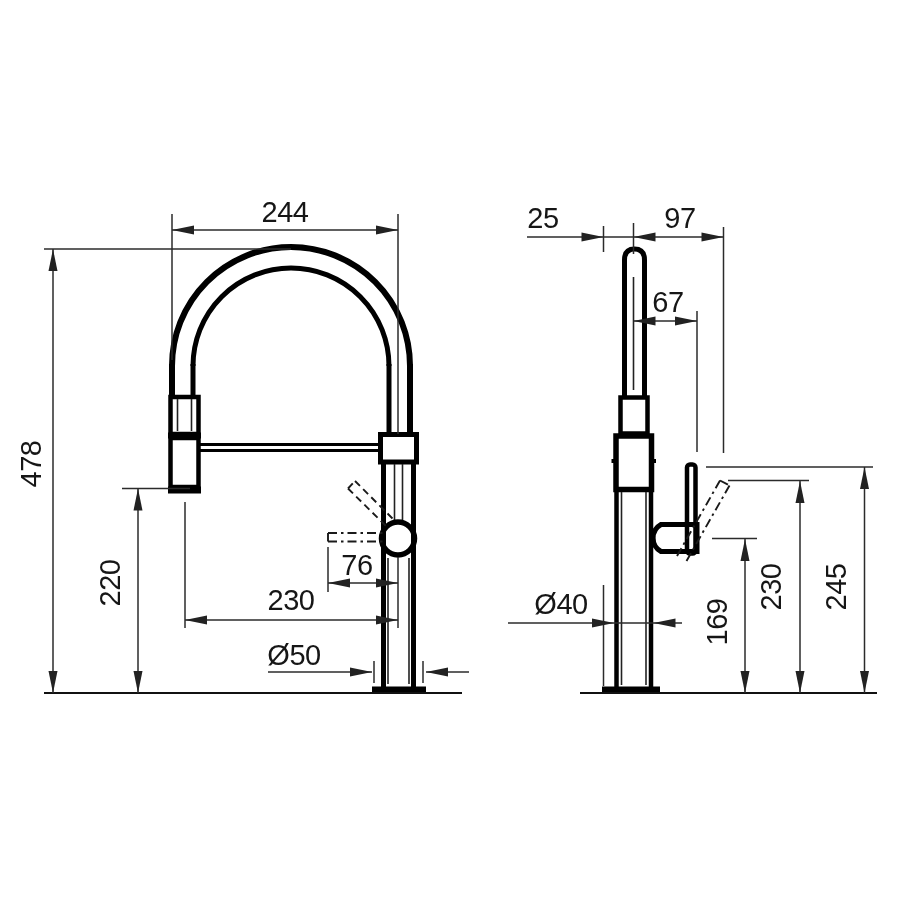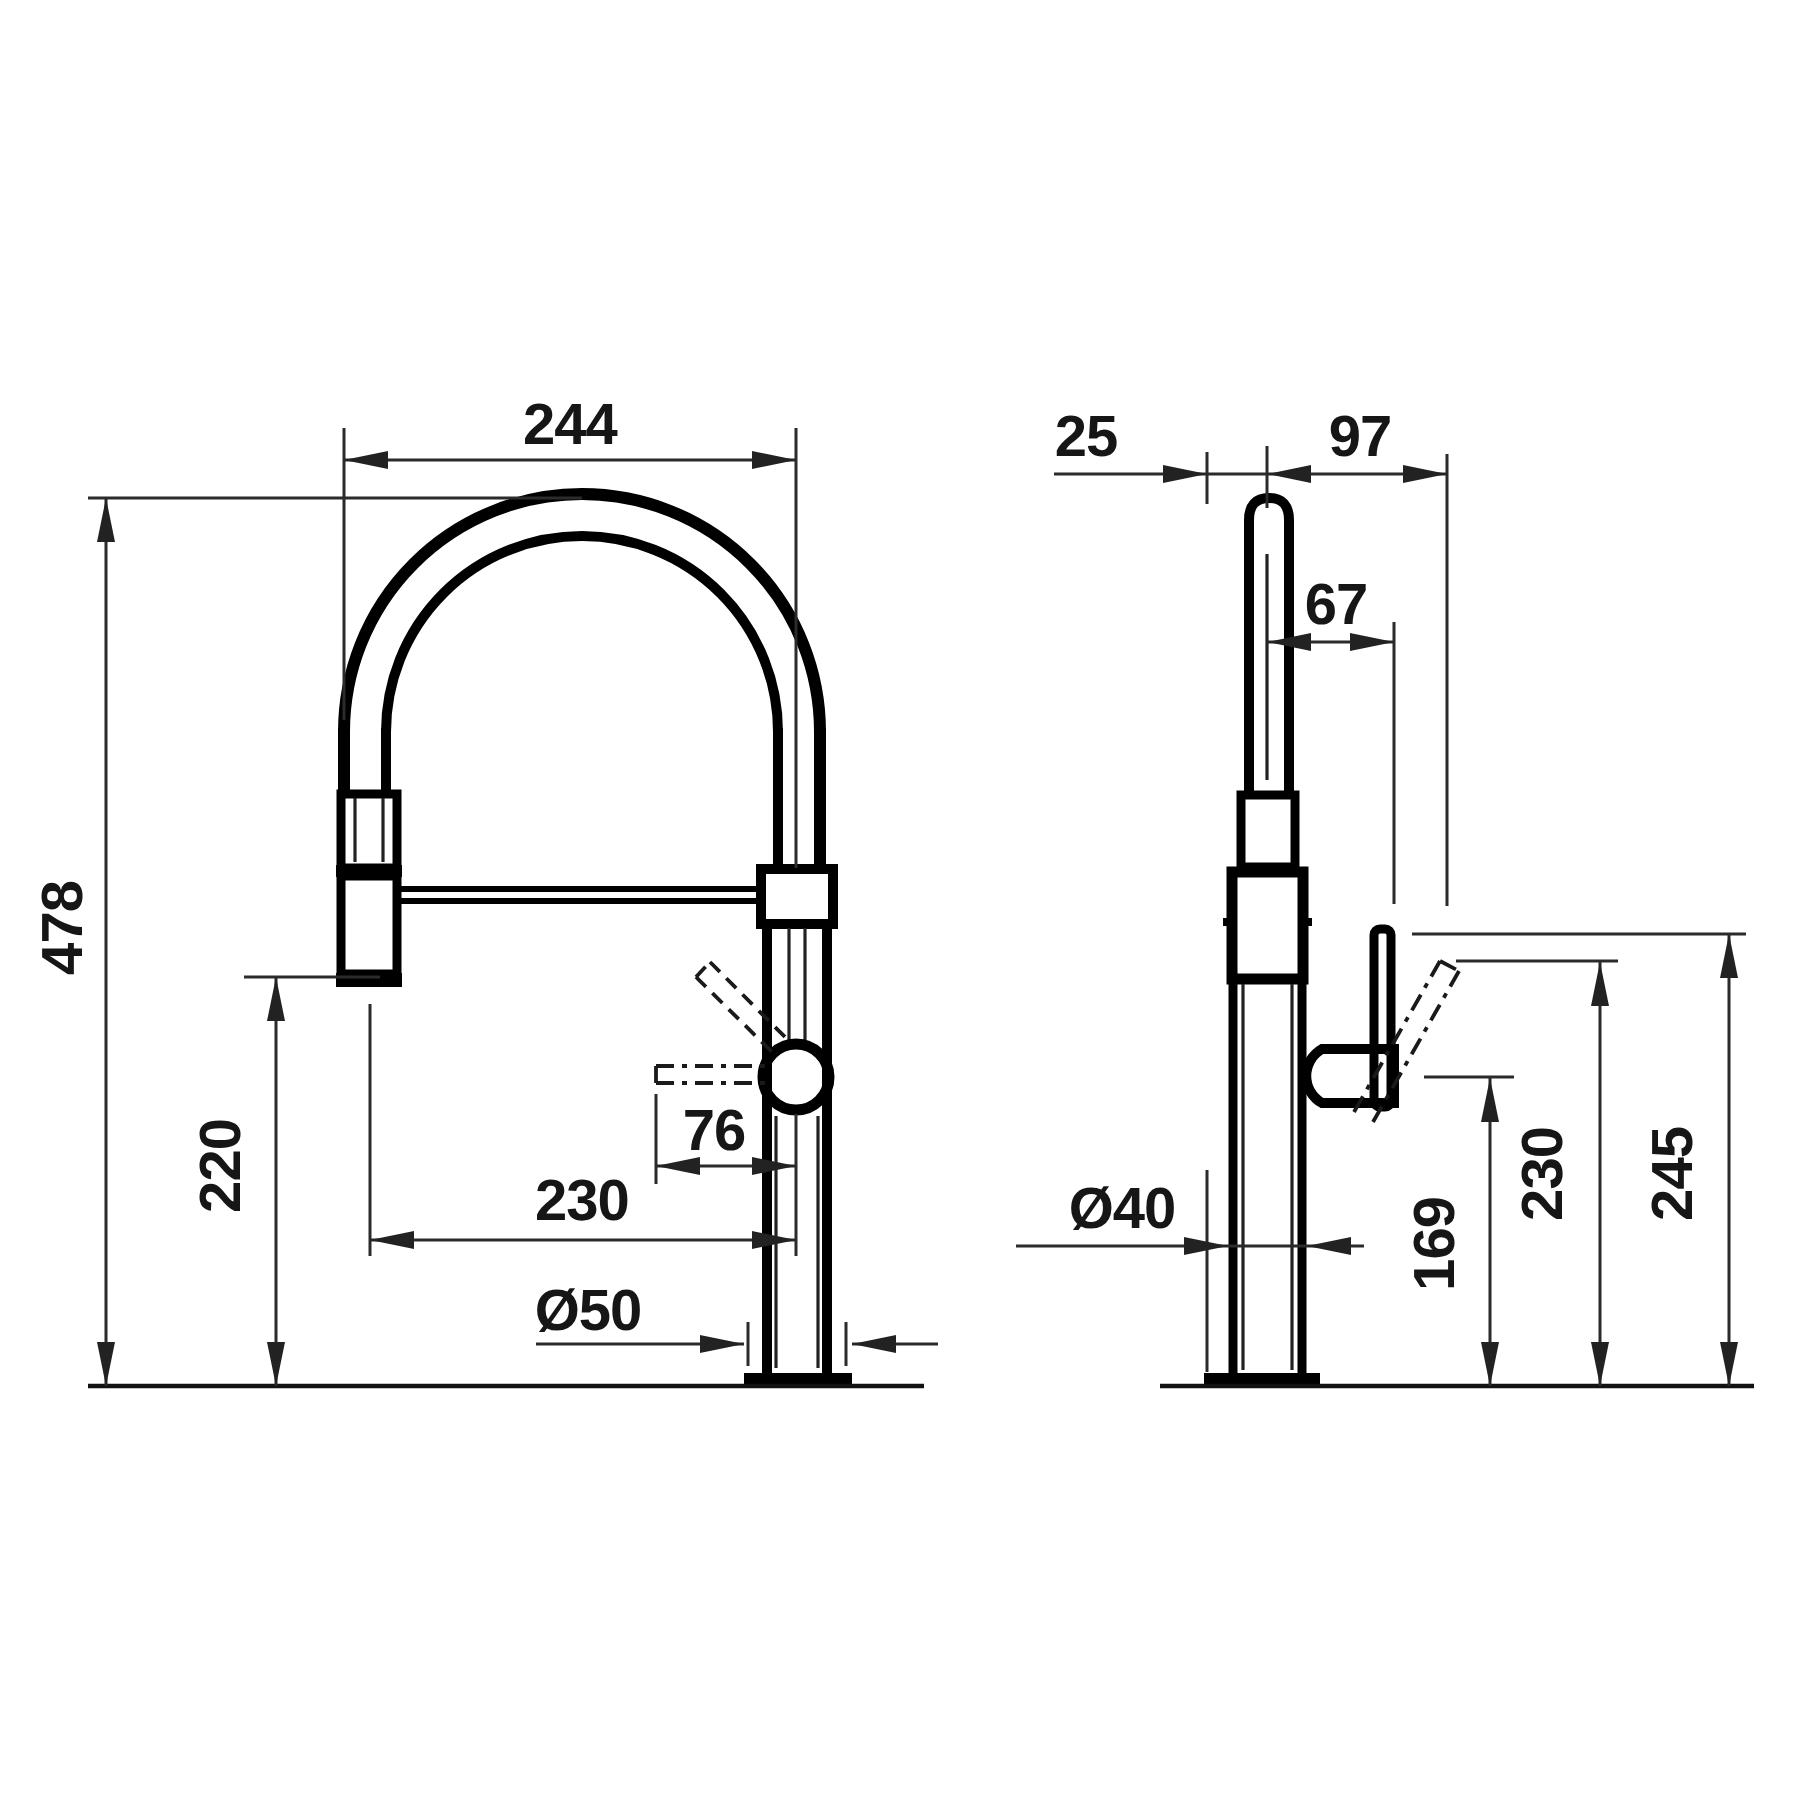--- a/index.html
+++ b/index.html
@@ -1,16 +1,16 @@
 <!DOCTYPE html>
 <html><head>
 <meta charset="utf-8">
 <style>
   html,body{margin:0;padding:0;background:#fff;}
-  .canvas{position:relative;width:900px;height:900px;background:#ffffff;overflow:hidden;font-weight:bold;}
+  .canvas{position:relative;width:900px;height:900px;background:#ffffff;overflow:hidden;}
   svg{position:absolute;left:0;top:0;}
   text{font-family:"Liberation Sans","DejaVu Sans",sans-serif;font-size:29px;fill:#161616;letter-spacing:-0.5px;}
   .obj{stroke:#000;fill:none;}
   .dim{stroke:#2b2b2b;stroke-width:1.5;fill:none;}
   .ground{stroke:#111;stroke-width:2.2;fill:none;}
   .arr{fill:#222;stroke:none;}
   .dashed{stroke:#1a1a1a;stroke-width:1.9;fill:none;stroke-dasharray:7 4.5;}
   .dashdot{stroke:#1a1a1a;stroke-width:1.9;fill:none;stroke-dasharray:9 4 2.5 4;}
   .thin{stroke:#222;stroke-width:1.6;fill:none;}
 </style>

